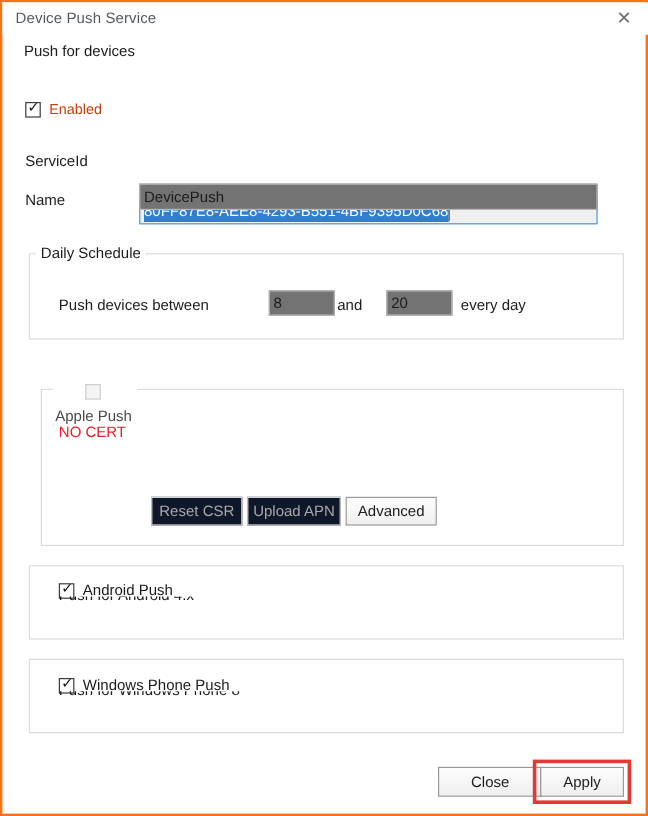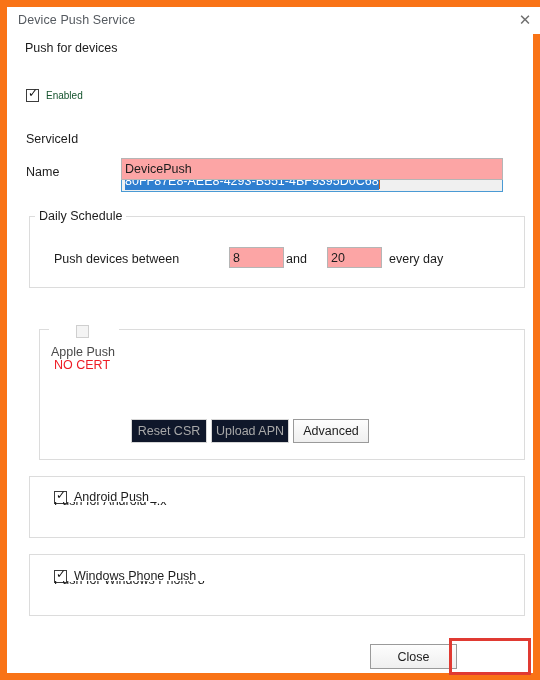--- a/index.html
+++ b/index.html
@@ -13,21 +13,21 @@
     font-family: "Liberation Sans", sans-serif;
     font-size: 12px;
     color: #1a1a1a;
     overflow: hidden;
   }
   .window {
     position: relative;
     width: 540px;
     height: 680px;
     box-sizing: border-box;
-    border: 7px solid #f97316;
+    border: 2px solid #f97316;
     background: #ffffff;
   }
   
   .titlebar {
     position: absolute;
     left: 0; top: 0;
     width: 540px;
     height: 27px;
     background: #ffffff;
   }
@@ -94,35 +94,35 @@
   .enabled-row {
     position: absolute;
     left: 19px;
     top: 82px;
     display: flex;
     align-items: center;
     gap: 7px;
     cursor: pointer;
   }
   .enabled-row .lbl {
-    font-size: 10px;
-    color: #14532d;
+    font-size: 12px;
+    color: #c2410c;
   }
   
   .field-label {
     position: absolute;
     font-size: 12.5px;
     color: #1c1c1c;
     white-space: nowrap;
   }
   .textbox {
     position: absolute;
     box-sizing: border-box;
     border: 1px solid #b5b5b5;
-    background: #fca5a5;
+    background: #737373;
     font-family: "Liberation Sans", sans-serif;
     font-size: 12.5px;
     color: #1c1c1c;
     padding: 0 3px;
     display: flex;
     align-items: center;
     overflow: hidden;
     white-space: nowrap;
   }
   .textbox.focused {
@@ -308,15 +308,18 @@
       </span>
     <span>Windows Phone Push</span>
   </div>
   <div class="subcap-clip" style="left:47px; top:574px; width:320px;">
     <span class="txt">Push for Windows Phone 8</span>
   </div>
 
   <div class="btn" style="left:363px; top:637px; width:87px; height:25px;">
     <span>Close</span>
   </div>
+  <div class="btn" style="left:448px; top:637px; width:70px; height:25px;">
+    <span>Apply</span>
+  </div>
   <div class="annot" style="left:442px; top:631px; width:82px; height:37px;"></div>
 
 </div>
 
 </body></html>

